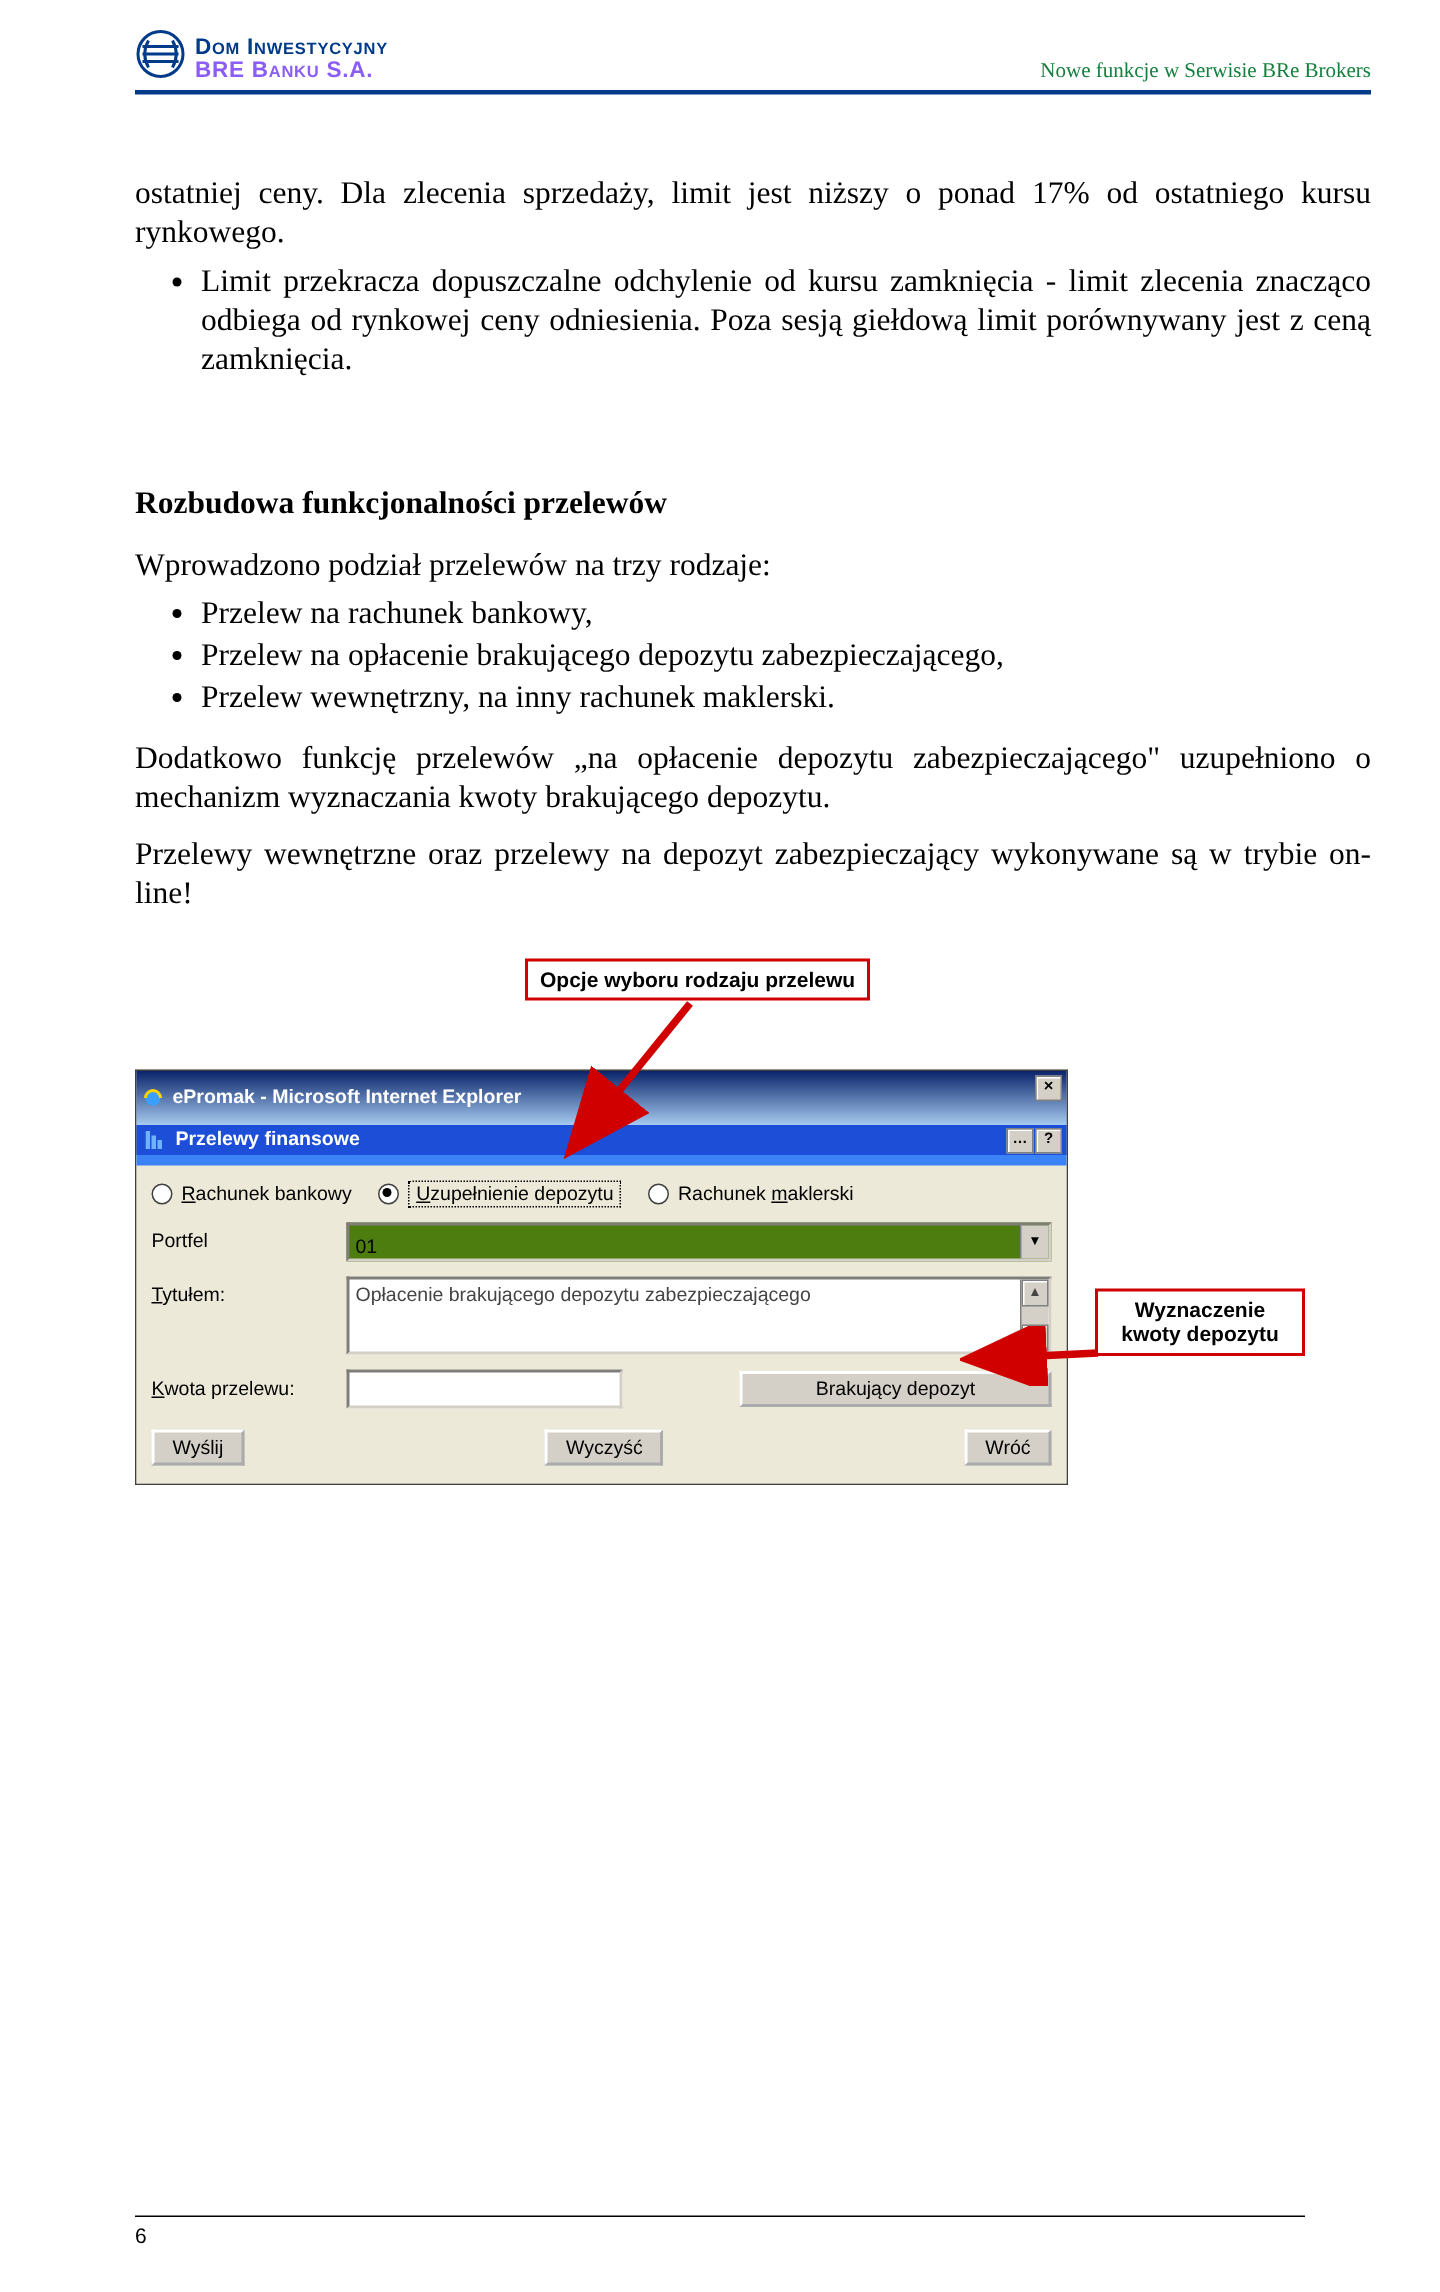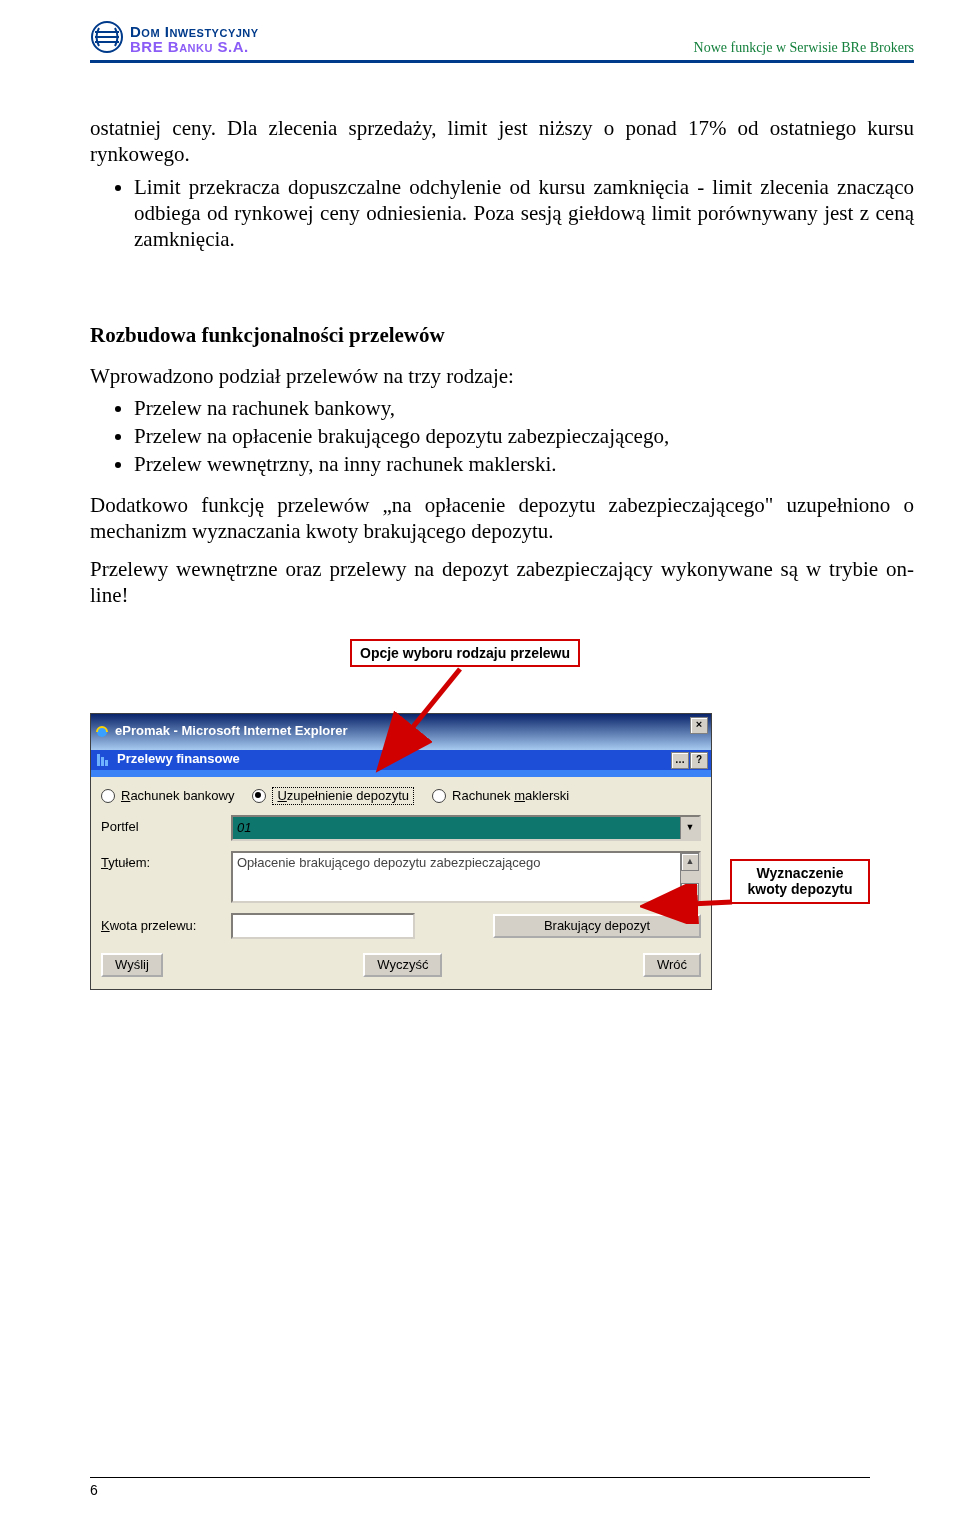--- a/index.html
+++ b/index.html
@@ -212,27 +212,26 @@
     margin-top: 10px;
     gap: 10px;
   }
   .row .lbl {
     width: 120px;
     padding-top: 4px;
   }
   .select {
     flex: 1;
     height: 22px;
-    background: #0f766e;
+    background: #4d7c0f;
     border: 2px inset #d4d0c8;
     display: flex;
-    align-items: center;
+    align-items: flex-end;
     padding: 0 4px;
     position: relative;
-    font-style: italic;
   }
   .select .dd {
     position: absolute;
     right: 0; top: 0;
     width: 18px; height: 100%;
     background: #d4d0c8;
     border-left: 1px solid #808080;
     display: flex; align-items: center; justify-content: center;
     font-size: 9px;
   }

